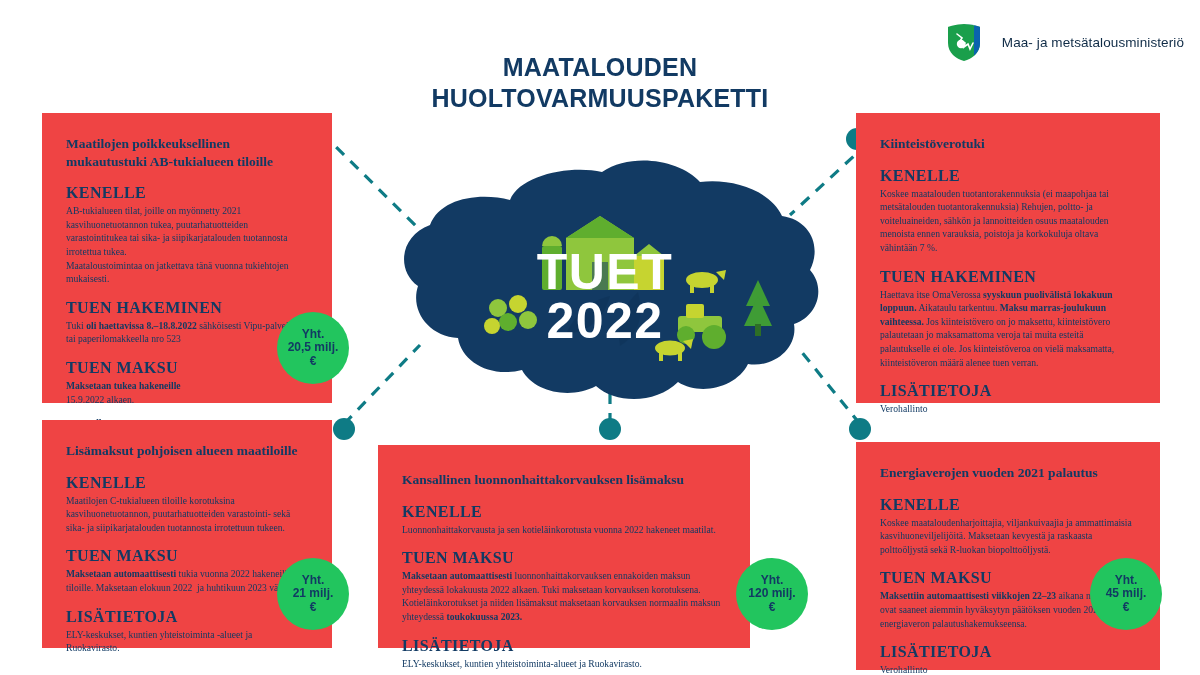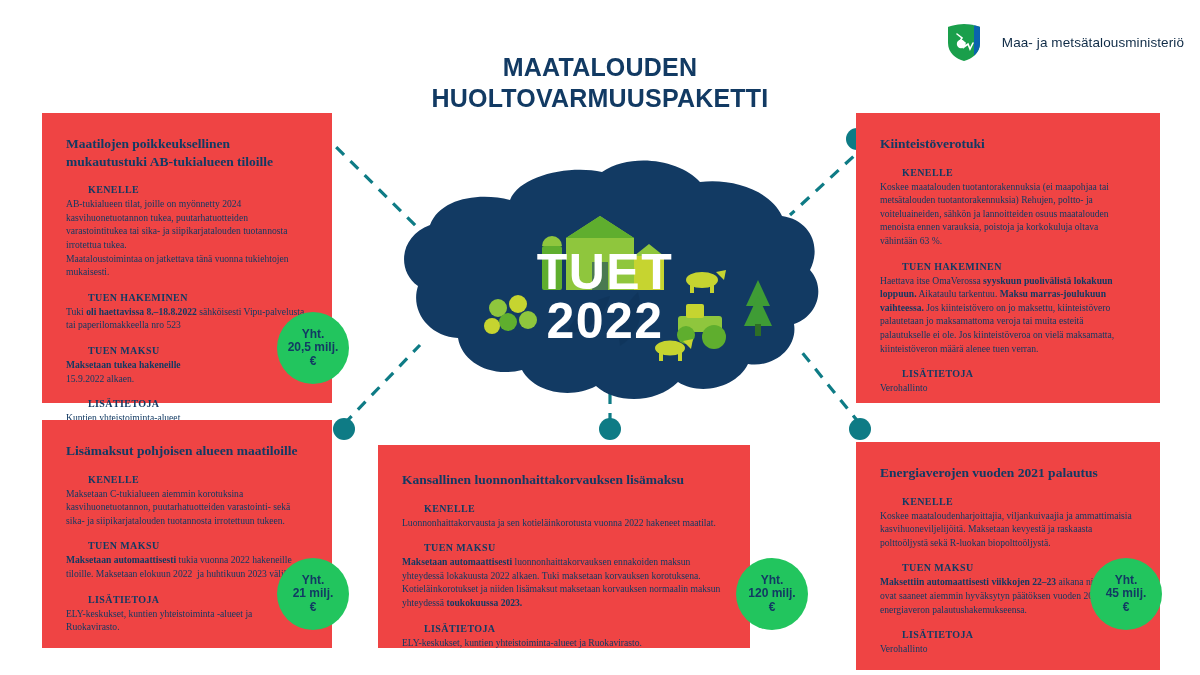--- a/index.html
+++ b/index.html
@@ -48,22 +48,22 @@
     padding: 22px 24px;
     font-family: Liberation Serif, serif;
   }
   .card h2 {
     font-size: 13.5px; color: #123a63; font-weight: bold;
     line-height: 1.3; margin-bottom: 14px;
   }
   .sect { margin-bottom: 13px; }
   .sect:last-child { margin-bottom: 0; }
   .sect .lbl {
-    font-size: 10px; font-weight: bold; color: #123a63;
-    letter-spacing: .4px; margin-bottom: 2px; margin-left: 22px;
+    font-size: 16px; font-weight: bold; color: #123a63;
+    letter-spacing: .4px; margin-bottom: 2px;
   }
   .sect .body {
     font-size: 9.6px; color: #123a63; line-height: 1.42;
   }
   .sect .body b { font-weight: bold; }
 
   
   .badge {
     position: absolute;
     border-radius: 50%;
@@ -183,21 +183,21 @@
   <div class="dot" style="left:300px;top:118px;"></div>
   <div class="dot" style="left:846px;top:128px;"></div>
   <div class="dot" style="left:333px;top:418px;"></div>
   <div class="dot" style="left:599px;top:418px;"></div>
   <div class="dot" style="left:849px;top:418px;"></div>
 
   <div class="card" style="left:42px;top:113px;width:290px;height:290px;">
     <h2>Maatilojen poikkeuksellinen mukautustuki AB-tukialueen tiloille</h2>
     <div class="sect">
       <div class="lbl">KENELLE</div>
-      <div class="body" style="white-space:pre-line">AB-tukialueen tilat, joille on myönnetty 2024 kasvihuonetuotannon tukea, puutarhatuotteiden varastointitukea tai sika- ja siipikarjatalouden tuotannosta irrotettua tukea.
+      <div class="body" style="white-space:pre-line">AB-tukialueen tilat, joille on myönnetty 2021 kasvihuonetuotannon tukea, puutarhatuotteiden varastointitukea tai sika- ja siipikarjatalouden tuotannosta irrotettua tukea.
 Maataloustoimintaa on jatkettava tänä vuonna tukiehtojen mukaisesti.</div>
     </div>
     <div class="sect">
       <div class="lbl">TUEN HAKEMINEN</div>
       <div class="body">Tuki <b>oli haettavissa 8.–18.8.2022</b> sähköisesti Vipu-palvelusta tai paperilomakkeella nro 523</div>
     </div>
     <div class="sect">
       <div class="lbl">TUEN MAKSU</div>
       <div class="body"><b>Maksetaan tukea hakeneille</b><br>15.9.2022 alkaen.</div>
     </div>
@@ -209,37 +209,37 @@
   <div class="badge" style="left:277px;top:312px;width:72px;height:72px;font-size:12px;">
     <span class="amt-line">Yht.</span>
     <span class="amt-line">20,5 milj.</span>
     <span class="amt-line">€</span>
   </div>
 
   <div class="card" style="left:856px;top:113px;width:304px;height:290px;">
     <h2>Kiinteistöverotuki</h2>
     <div class="sect">
       <div class="lbl">KENELLE</div>
-      <div class="body">Koskee maatalouden tuotantorakennuksia (ei maapohjaa tai metsätalouden tuotantorakennuksia) Rehujen, poltto- ja voiteluaineiden, sähkön ja lannoitteiden osuus maatalouden menoista ennen varauksia, poistoja ja korkokuluja oltava vähintään 63 %.</div>
+      <div class="body">Koskee maatalouden tuotantorakennuksia (ei maapohjaa tai metsätalouden tuotantorakennuksia) Rehujen, poltto- ja voiteluaineiden, sähkön ja lannoitteiden osuus maatalouden menoista ennen varauksia, poistoja ja korkokuluja oltava vähintään 7 %.</div>
     </div>
     <div class="sect">
       <div class="lbl">TUEN HAKEMINEN</div>
       <div class="body">Haettava itse OmaVerossa <b>syyskuun puolivälistä lokakuun loppuun.</b> Aikataulu tarkentuu. <b>Maksu marras-joulukuun vaihteessa.</b> Jos kiinteistövero on jo maksettu, kiinteistövero palautetaan jo maksamattoma veroja tai muita esteitä palautukselle ei ole. Jos kiinteistöveroa on vielä maksamatta, kiinteistöveron määrä alenee tuen verran.</div>
     </div>
     <div class="sect">
       <div class="lbl">LISÄTIETOJA</div>
       <div class="body">Verohallinto</div>
     </div>
   </div>
 
   <div class="card" style="left:42px;top:420px;width:290px;height:228px;">
     <h2>Lisämaksut pohjoisen alueen maatiloille</h2>
     <div class="sect">
       <div class="lbl">KENELLE</div>
-      <div class="body">Maksetaan C-tukialueen aiemmin korotuksina kasvihuonetuotannon, puutarhatuotteiden varastointi- sekä sika- ja siipikarjatalouden tuotannosta irrotettuun tukeen.</div>
+      <div class="body">Maatilojen C-tukialueen tiloille korotuksina kasvihuonetuotannon, puutarhatuotteiden varastointi- sekä sika- ja siipikarjatalouden tuotannosta irrotettuun tukeen.</div>
     </div>
     <div class="sect">
       <div class="lbl">TUEN MAKSU</div>
       <div class="body"><b>Maksetaan automaattisesti</b> tukia vuonna 2022 hakeneille tiloille. Maksetaan elokuun 2022&nbsp; ja huhtikuun 2023 välillä.</div>
     </div>
     <div class="sect">
       <div class="lbl">LISÄTIETOJA</div>
       <div class="body">ELY-keskukset, kuntien yhteistoiminta -alueet ja Ruokavirasto.</div>
     </div>
   </div>

